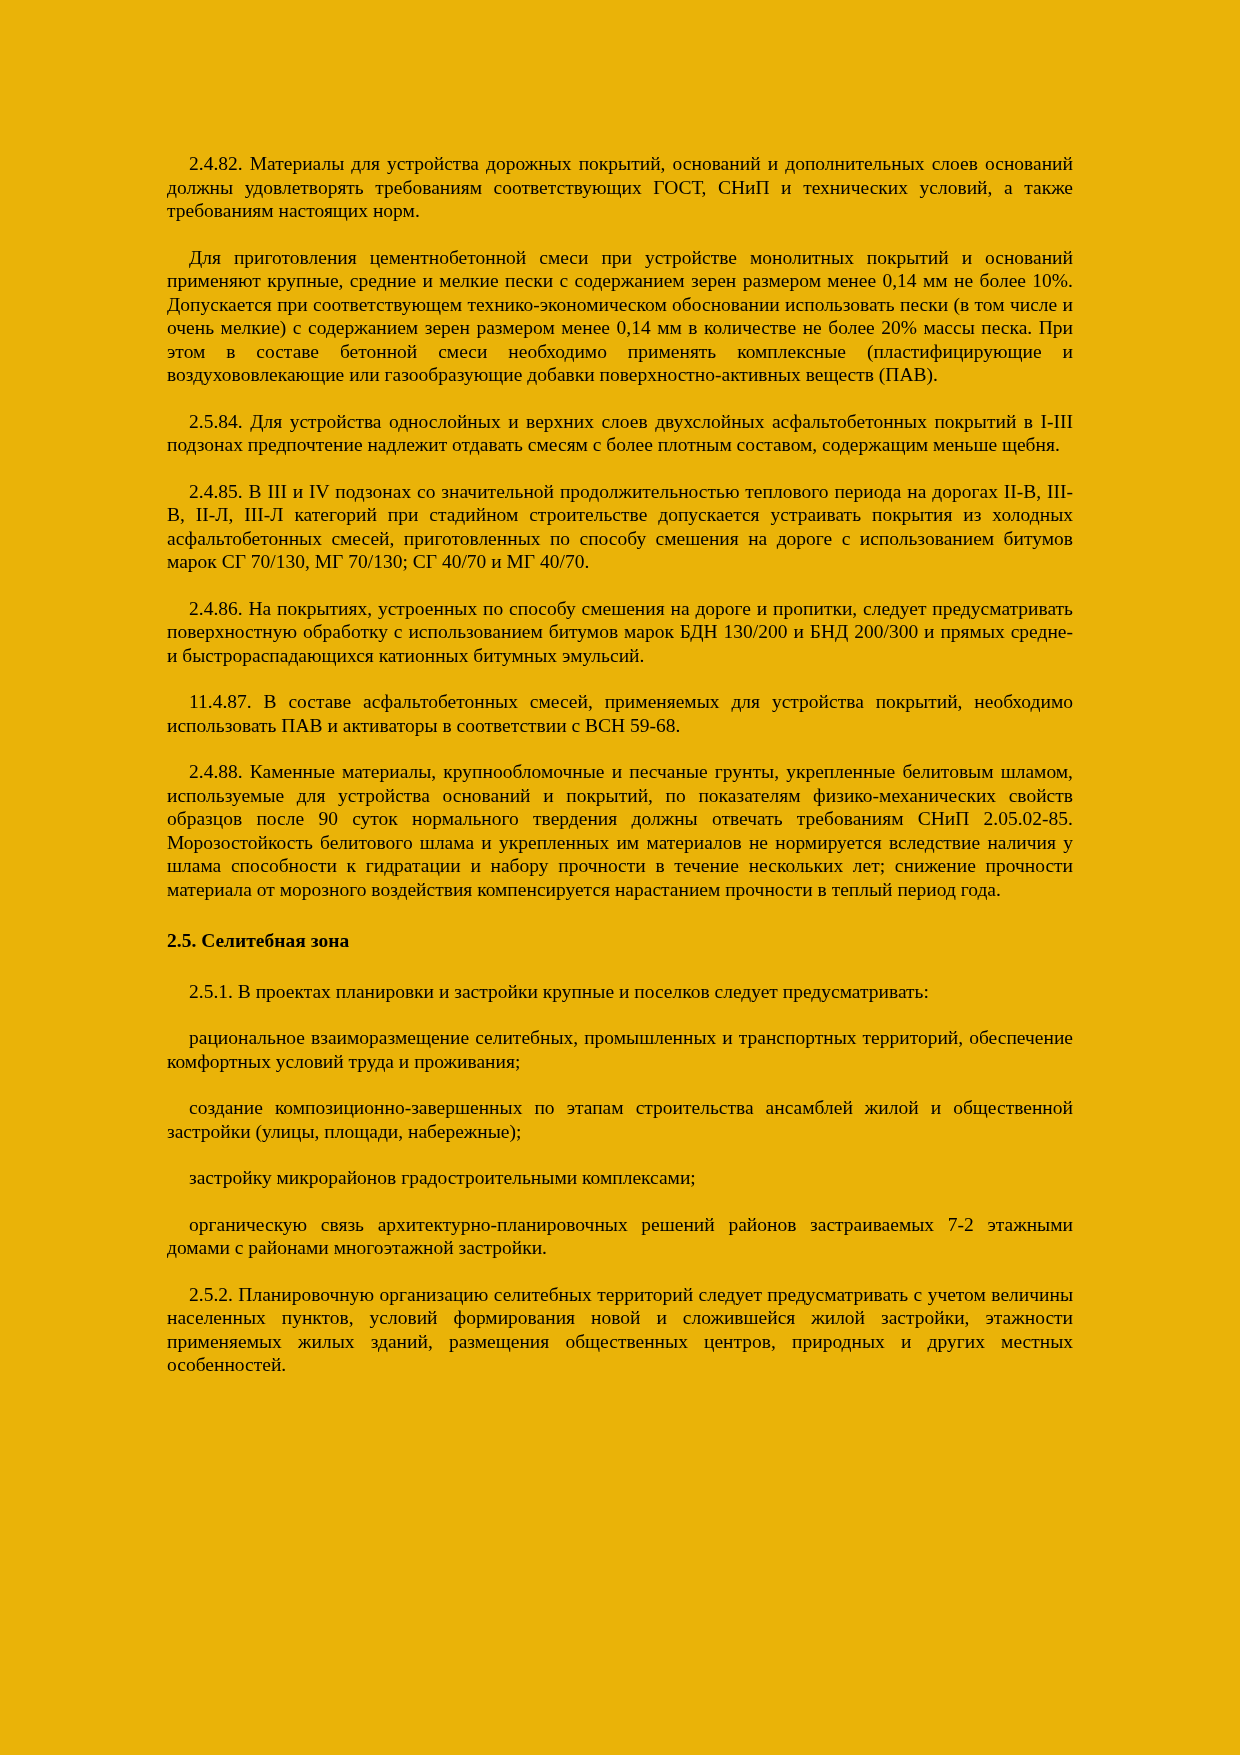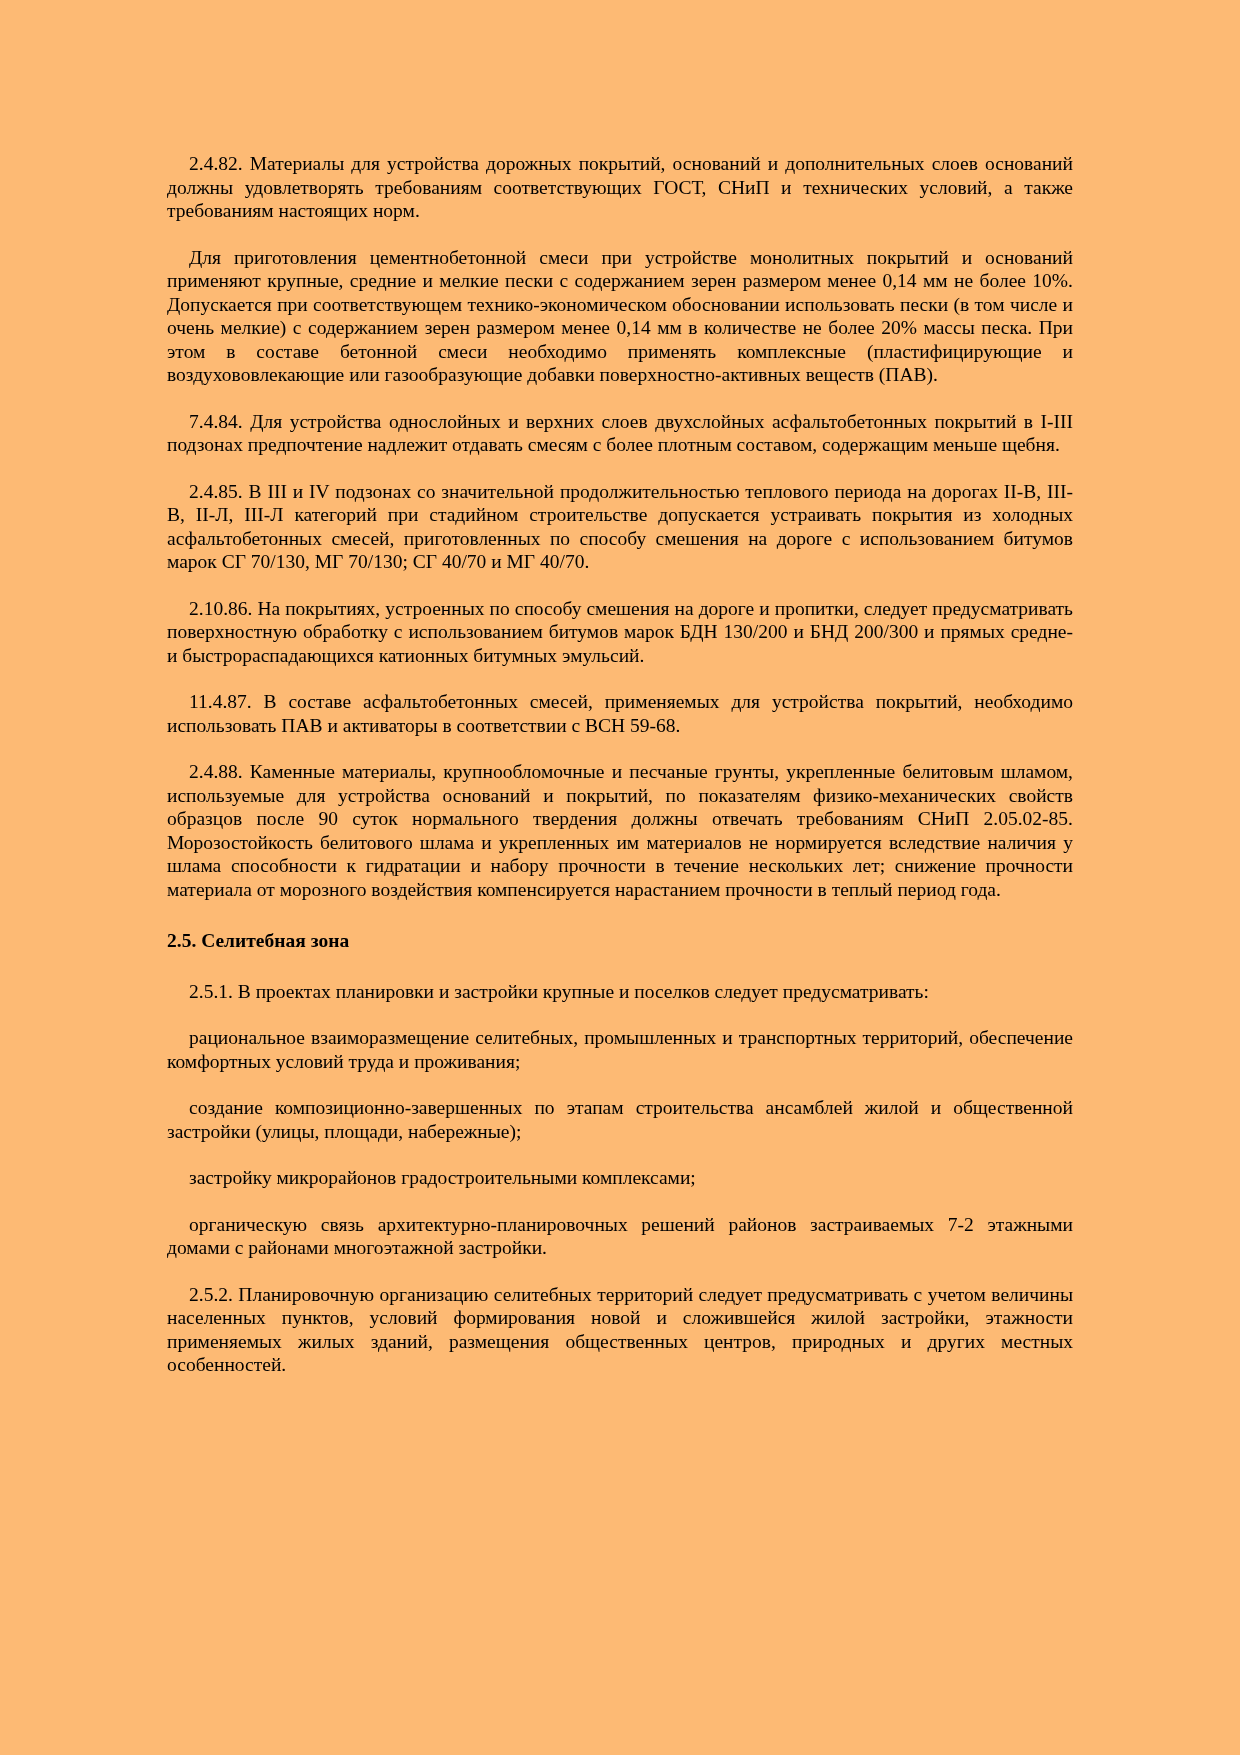--- a/index.html
+++ b/index.html
@@ -5,21 +5,21 @@
   html, body {
     margin: 0;
     padding: 0;
     background: #ffffff;
   }
   .page {
     position: relative;
     width: 1240px;
     height: 1755px;
     margin: 0 auto;
-    background: #fdba74;
+    background: #eab308;
     overflow: hidden;
     box-sizing: border-box;
     padding: 152px 167px 8px 167px;
     font-family: "Liberation Serif", "DejaVu Serif", serif;
     font-size: 19.5px;
     line-height: 23.5px;
     color: #000000;
   }
   .para {
     margin: 0 0 23px 0;
@@ -33,23 +33,23 @@
     font-weight: bold;
     text-indent: 0;
   }
 </style>
 </head>
 <body>
 
 <div class="page">
   <p class="para">2.4.82. Материалы для устройства дорожных покрытий, оснований и дополнительных слоев оснований  должны удовлетворять требованиям соответствующих ГОСТ, СНиП и технических условий, а  также требованиям настоящих норм.</p>
   <p class="para">Для приготовления цементнобетонной смеси при устройстве монолитных покрытий и оснований применяют крупные, средние и мелкие пески с содержанием зерен размером менее 0,14 мм не более 10%.  Допускается  при соответствующем технико-экономическом обосновании использовать пески (в том числе и очень мелкие) с содержанием зерен  размером менее 0,14 мм в количестве не более 20% массы песка. При этом в составе бетонной смеси необходимо применять комплексные (пластифицирующие и воздухововлекающие или газообразующие добавки поверхностно-активных веществ (ПАВ).</p>
-  <p class="para">7.4.84. Для устройства однослойных и верхних слоев двухслойных асфальтобетонных покрытий в I-III  подзонах предпочтение надлежит отдавать смесям с более плотным составом, содержащим меньше щебня.</p>
+  <p class="para">2.5.84. Для устройства однослойных и верхних слоев двухслойных асфальтобетонных покрытий в I-III  подзонах предпочтение надлежит отдавать смесям с более плотным составом, содержащим меньше щебня.</p>
   <p class="para">2.4.85. В III и IV подзонах со значительной продолжительностью теплового периода на дорогах II-В,  III-В, II-Л, III-Л категорий при стадийном строительстве допускается устраивать покрытия из холодных асфальтобетонных смесей,  приготовленных по способу смешения на дороге  с использованием битумов марок СГ 70/130, МГ  70/130; СГ 40/70 и МГ 40/70.</p>
-  <p class="para">2.10.86. На покрытиях, устроенных по способу смешения на дороге и пропитки, следует предусматривать поверхностную обработку с использованием битумов марок БДН 130/200 и БНД 200/300 и прямых средне- и быстрораспадающихся  катионных битумных эмульсий.</p>
+  <p class="para">2.4.86. На покрытиях, устроенных по способу смешения на дороге и пропитки, следует предусматривать поверхностную обработку с использованием битумов марок БДН 130/200 и БНД 200/300 и прямых средне- и быстрораспадающихся  катионных битумных эмульсий.</p>
   <p class="para">11.4.87. В составе асфальтобетонных смесей, применяемых для устройства покрытий, необходимо использовать ПАВ и активаторы в соответствии с ВСН 59-68.</p>
   <p class="para">2.4.88. Каменные  материалы, крупнообломочные и песчаные грунты, укрепленные белитовым шламом, используемые для устройства оснований и покрытий, по показателям   физико-механических свойств образцов после 90 суток нормального твердения должны отвечать требованиям СНиП 2.05.02-85. Морозостойкость белитового   шлама и укрепленных им материалов не нормируется вследствие наличия  у шлама способности к гидратации и набору прочности в течение нескольких лет; снижение прочности материала от морозного воздействия компенсируется нарастанием прочности в теплый период года.</p>
   <p class="para section-heading">2.5. Селитебная зона</p>
   <p class="para">2.5.1. В проектах планировки и застройки крупные и поселков следует предусматривать:</p>
   <p class="para">рациональное взаиморазмещение селитебных, промышленных и транспортных территорий, обеспечение  комфортных условий труда и проживания;</p>
   <p class="para">создание композиционно-завершенных по этапам строительства ансамблей жилой и общественной застройки (улицы, площади, набережные);</p>
   <p class="para">застройку микрорайонов градостроительными  комплексами;</p>
   <p class="para">органическую связь архитектурно-планировочных решений районов застраиваемых 7-2 этажными домами с районами многоэтажной застройки.</p>
   <p class="para">2.5.2. Планировочную организацию селитебных территорий следует предусматривать с учетом величины населенных пунктов, условий формирования новой и сложившейся жилой застройки, этажности применяемых жилых зданий, размещения общественных центров, природных и других местных особенностей.</p>
 </div>

